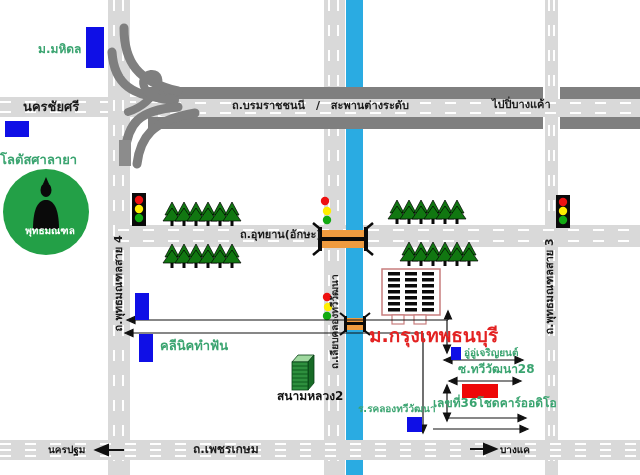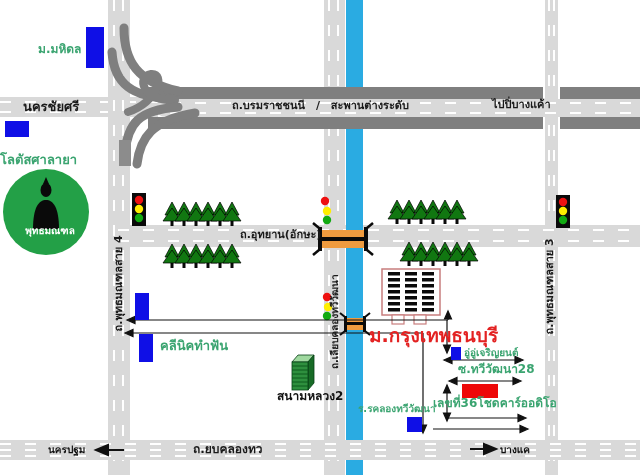--- a/index.html
+++ b/index.html
@@ -369,15 +369,15 @@
 
   <div class="lbl green layer5" style="left:160px;top:339px;font-size:13px;">คลีนิคทำฟัน</div>
   <div class="lbl layer5" style="left:277px;top:390px;font-size:12px;font-weight:bold;color:#111;">สนามหลวง2</div>
   <div class="lbl red layer5" style="left:369px;top:325px;font-size:19px;">ม.กรุงเทพธนบุรี</div>
   <div class="lbl green layer5" style="left:464px;top:347px;font-size:10px;">อู่อู่เจริญยนต์</div>
   <div class="lbl green layer5" style="left:458px;top:363px;font-size:12px;">ซ.ทวีวัฒนา28</div>
   <div class="lbl green layer5" style="left:433px;top:397px;font-size:12px;">เลขที่36โชดคาร์ออดิโอ</div>
   <div class="lbl green layer5" style="left:358px;top:403px;font-size:10px;">ร.รคลองทวีวัฒนา</div>
 
   <div class="lbl layer5" style="left:48px;top:444px;font-size:10px;color:#111;font-weight:bold;text-align:right;">นครปฐม</div>
-  <div class="lbl black layer5" style="left:193px;top:443px;font-size:12px;">ถ.ยบคลองทว</div>
+  <div class="lbl black layer5" style="left:193px;top:443px;font-size:12px;">ถ.เพชรเกษม</div>
   <div class="lbl layer5" style="left:500px;top:444px;font-size:10px;color:#111;font-weight:bold;">บางแค</div>
 </div>
 
 </body></html>

